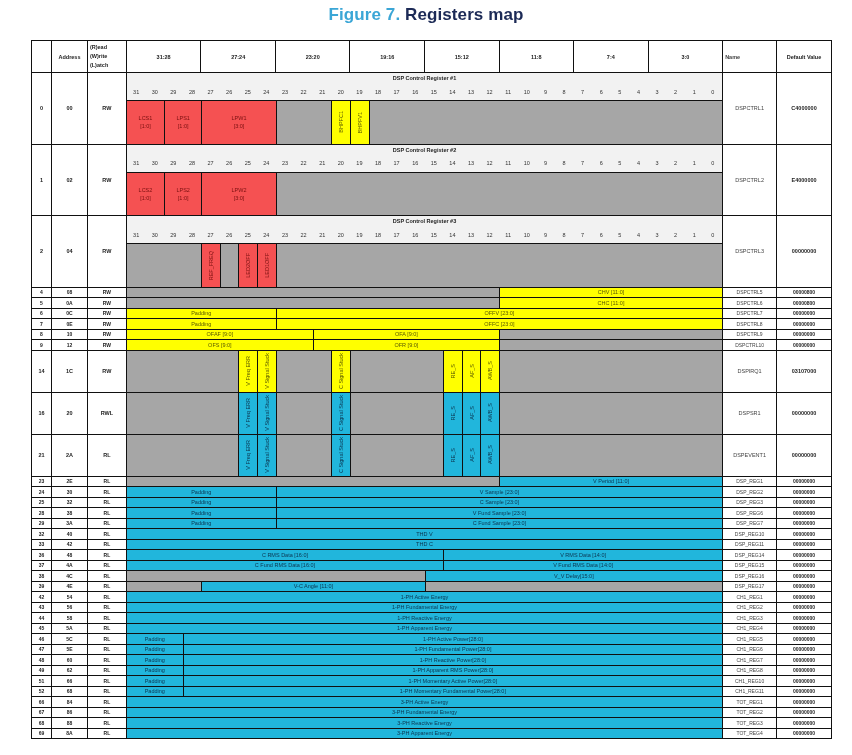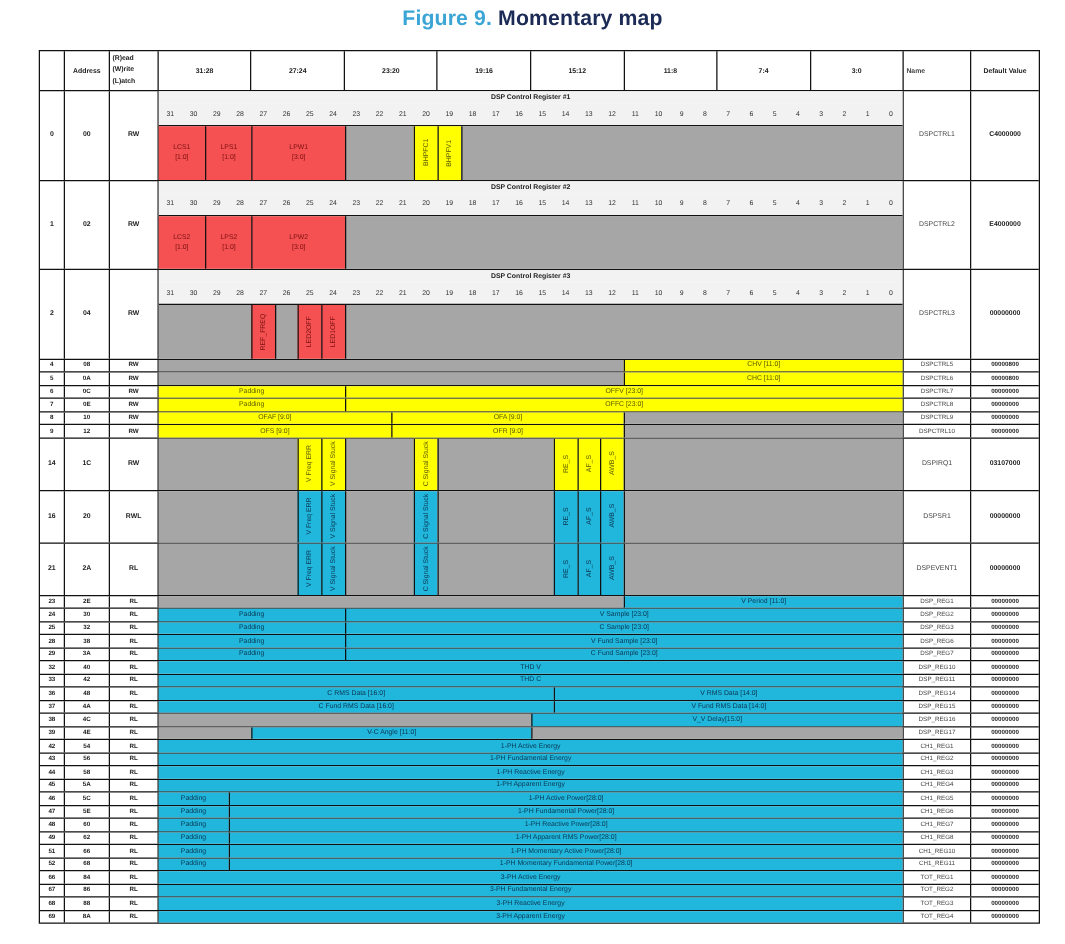--- a/index.html
+++ b/index.html
@@ -40,22 +40,22 @@
   .seg.vert span { writing-mode:vertical-rl; transform:rotate(180deg); }
   .irq { height:42px; }
   .sm { height:10.5px; }
   .sm .c { font-size:5px; }
   .sm .segs { height:100%; }
 </style>
 </head>
 <body>
 
 <div class="title">
-  <span class="fig">Figure 9.</span>
-  <span class="txt">Momentary map</span>
+  <span class="fig">Figure 7.</span>
+  <span class="txt">Registers map</span>
 </div>
 
 <div class="tbl" id="tbl">
   <div class="row hdr">
     <div class="c c-idx first"></div>
     <div class="c c-addr">Address</div>
     <div class="c c-rw rwh">
       <div>
         <div>(R)ead</div>
         <div>(W)rite</div>

